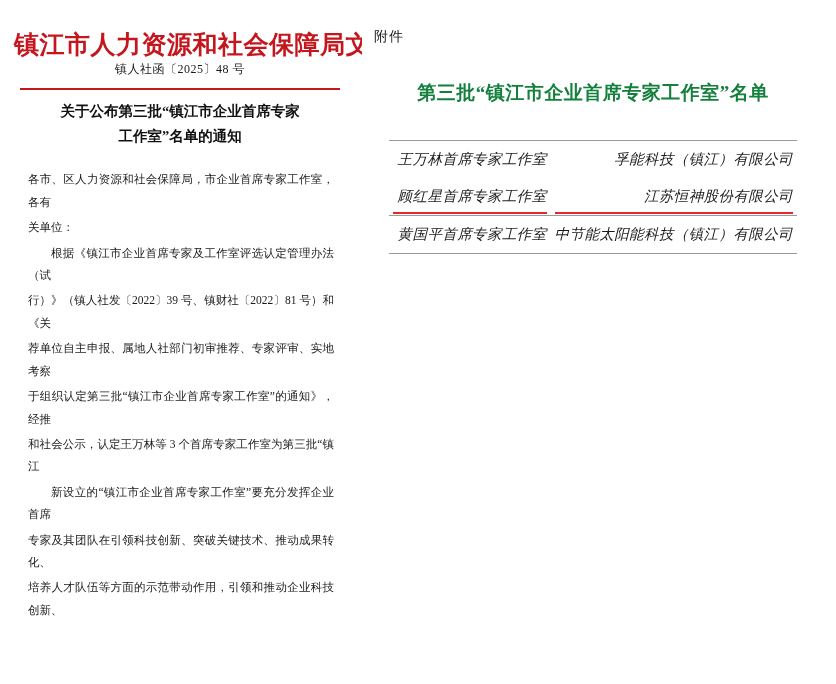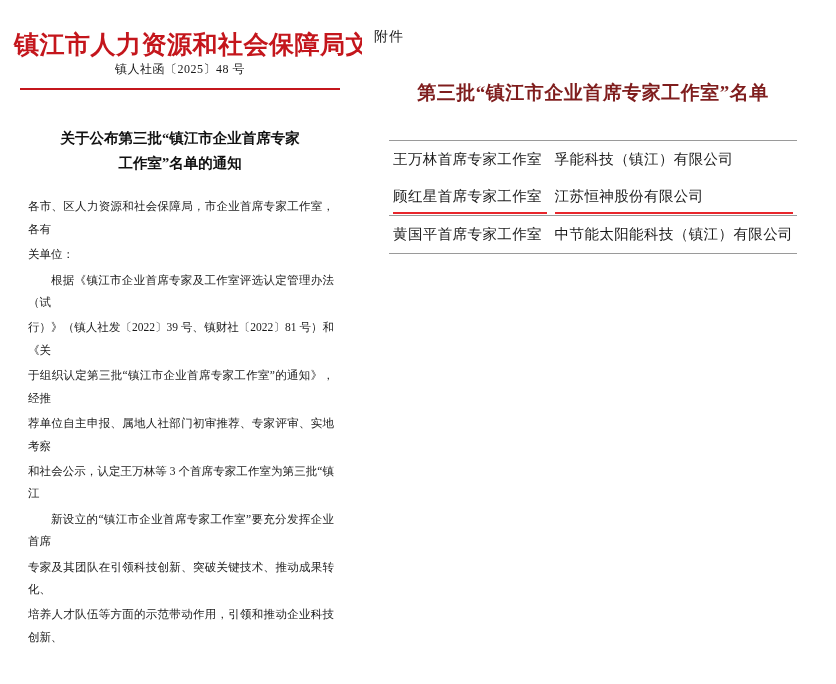--- a/index.html
+++ b/index.html
@@ -45,21 +45,21 @@
     font-size: 12px;
     color: #1a1a1a;
     letter-spacing: 0.5px;
   }
   .red-rule {
     margin: 10px 6px 0 6px;
     height: 2px;
     background: #c4161c;
   }
   .notice-title {
-    margin-top: 36px;
+    margin-top: 9px;
     text-align: center;
     font-size: 14.5px;
     font-weight: bold;
     color: #111;
     line-height: 1.7;
   }
   .notice-title .line2 {
     display: block;
     font-family: Liberation Serif, serif;
   }
@@ -92,38 +92,39 @@
   .attach-label {
     font-size: 14px;
     color: #1a1a1a;
     letter-spacing: 1px;
   }
   .list-title {
     margin-top: 34px;
     text-align: center;
     font-size: 19px;
     font-weight: bold;
-    color: #7f1d1d;
+    color: #15803d;
     letter-spacing: 0.5px;
     white-space: nowrap;
   }
   table.roster {
     margin: 34px auto 0 auto;
     width: 408px;
     border-collapse: collapse;
     font-size: 14.5px;
     color: #1a1a1a;
   }
   table.roster td {
     padding: 9px 4px;
     border-top: 1px solid #9a9a9a;
     border-bottom: 1px solid #9a9a9a;
-    text-align: left;
+    text-align: right;
     letter-spacing: 0.4px;
     white-space: nowrap;
+    font-style: italic;
   }
   table.roster tr td:first-child {
     width: 196px;
   }
   table.roster tr:nth-child(2) td {
     border-top: none;
     border-bottom: none;
   }
   table.roster tr:nth-child(1) td {
     border-bottom: none;
@@ -159,22 +160,22 @@
     <div class="notice-title">
       <span>关于公布第三批“镇江市企业首席专家</span>
       <span class="line2">工作室”名单的通知</span>
     </div>
 
     <div class="body-block">
       <p>各市、区人力资源和社会保障局，市企业首席专家工作室，各有</p>
       <p>关单位：</p>
       <p class="indent">根据《镇江市企业首席专家及工作室评选认定管理办法（试</p>
       <p>行）》（镇人社发〔2022〕39 号、镇财社〔2022〕81 号）和《关</p>
+      <p>荐单位自主申报、属地人社部门初审推荐、专家评审、实地考察</p>
       <p>于组织认定第三批“镇江市企业首席专家工作室”的通知》，经推</p>
-      <p>荐单位自主申报、属地人社部门初审推荐、专家评审、实地考察</p>
       <p>和社会公示，认定王万林等 3 个首席专家工作室为第三批“镇江</p>
       <p class="indent">新设立的“镇江市企业首席专家工作室”要充分发挥企业首席</p>
       <p>专家及其团队在引领科技创新、突破关键技术、推动成果转化、</p>
       <p>培养人才队伍等方面的示范带动作用，引领和推动企业科技创新、</p>
 
     </div>
 
   </div>
 
   <div class="doc-right">

